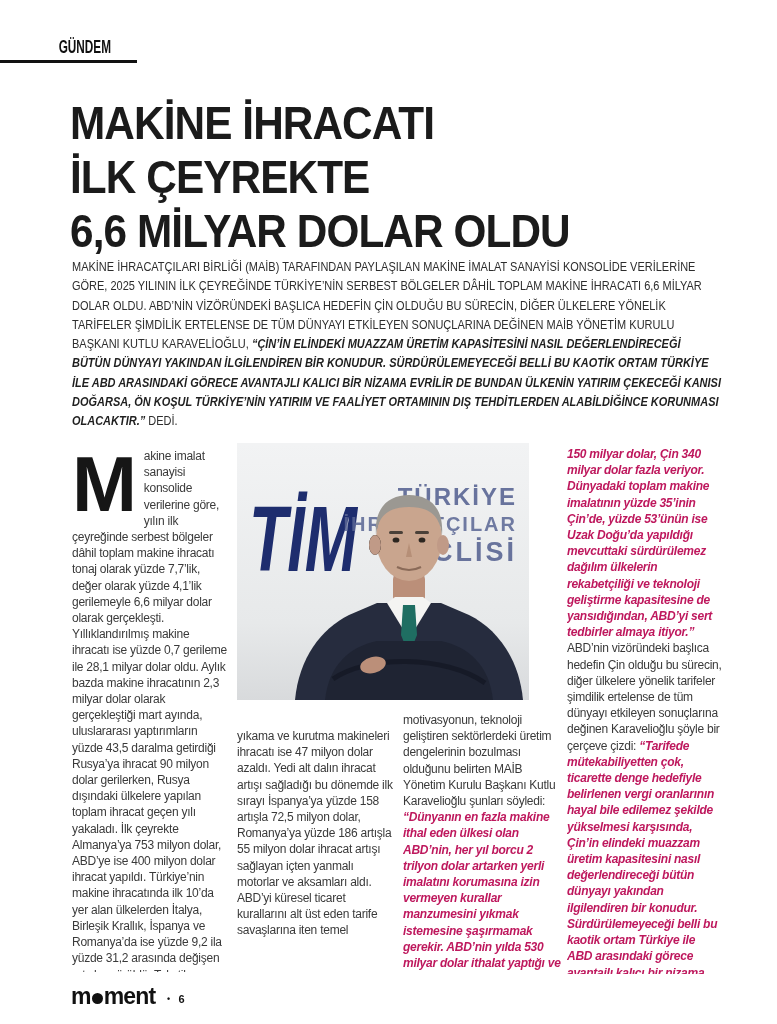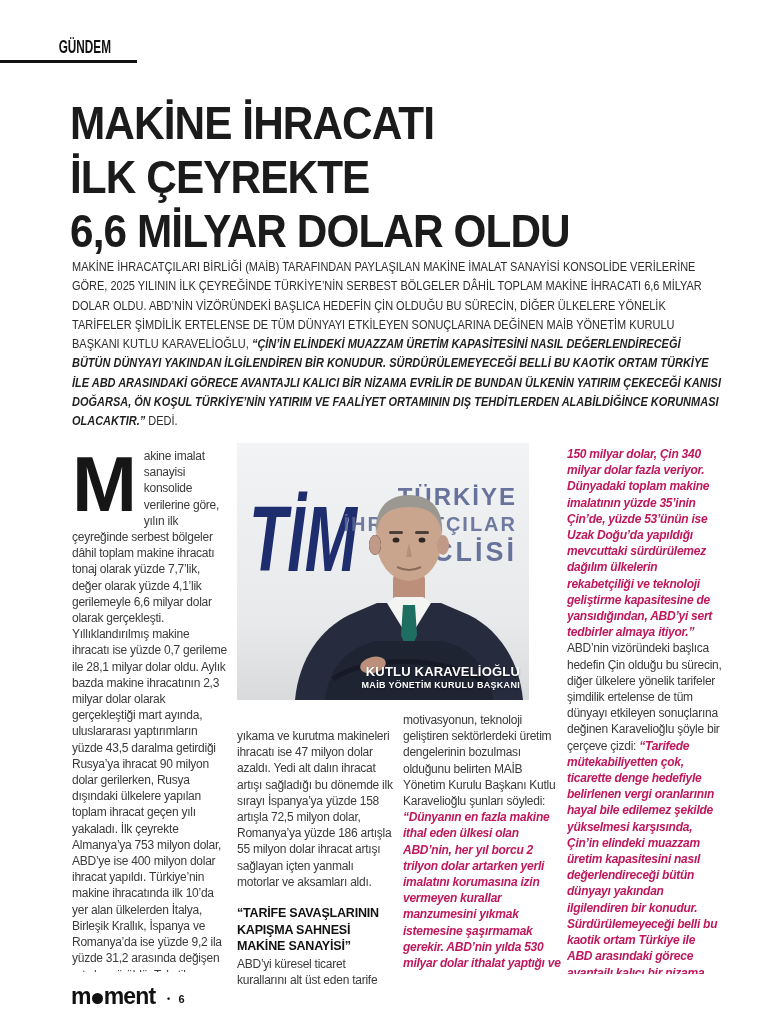--- a/index.html
+++ b/index.html
@@ -96,29 +96,24 @@
       <ellipse cx="159" cy="97" rx="3.4" ry="2.6" fill="#2c2620"></ellipse>
       <ellipse cx="185" cy="97" rx="3.4" ry="2.6" fill="#2c2620"></ellipse>
 
       <path d="M172,100 L169,114 L175,114 Z" fill="#b68f77"></path>
       <path d="M160,124 Q172,130 184,124" stroke="#8a6a58" stroke-width="2" fill="none"></path>
 
       <path d="M88,257 C92,222 112,204 140,198 L204,198 C232,204 252,222 256,257 Z" fill="#1f2433"></path>
       <path d="M96,236 C130,212 208,212 248,240" stroke="#141824" stroke-width="5" fill="none" opacity="0.8"></path>
       <ellipse cx="136" cy="222" rx="13" ry="8" fill="#bb8f79" transform="rotate(-14 136 222)"></ellipse>
     </svg>
-    <div class="caption">
-      <div class="name">KUTLU KARAVELİOĞLU</div>
-      <div class="role">MAİB YÖNETİM KURULU BAŞKANI</div>
-    </div>
   </div>
 
   <div class="col" style="left:237px;top:728px;width:160px;height:262px;">
     <p>yıkama ve kurutma makineleri ihracatı ise 47 milyon dolar azaldı. Yedi alt dalın ihracat artışı sağladığı bu dönemde ilk sırayı İspanya’ya yüzde 158 artışla 72,5 milyon dolar, Romanya’ya yüzde 186 artışla 55 milyon dolar ihracat artışı sağlayan içten yanmalı motorlar ve aksamları aldı.</p>
-    <p class="subhead">“TARİFE SAVAŞLARININ KAPIŞMA SAHNESİ MAKİNE SANAYİSİ”</p>
     <p>ABD’yi küresel ticaret kurallarını alt üst eden tarife savaşlarına iten temel</p>
   </div>
 
   <div class="col" style="left:403px;top:712px;width:158px;height:262px;">
     <p><span>motivasyonun, teknoloji geliştiren sektörlerdeki üretim dengelerinin bozulması olduğunu belirten MAİB Yönetim Kurulu Başkanı Kutlu Karavelioğlu şunları söyledi: </span><span class="quote">“Dünyanın en fazla makine ithal eden ülkesi olan ABD’nin, her yıl borcu 2 trilyon dolar artarken yerli imalatını korumasına izin vermeyen kurallar manzumesini yıkmak istemesine şaşırmamak gerekir. ABD’nin yılda 530 milyar dolar ithalat yaptığı ve 280 milyar dolar açık verdiği makine dış ticaretinde, AB</span></p>
   </div>
 
   <div class="col" style="left:567px;top:446px;width:155px;height:528px;">
     <p><span class="quote">150 milyar dolar, Çin 340 milyar dolar fazla veriyor. Dünyadaki toplam makine imalatının yüzde 35’inin Çin’de, yüzde 53’ünün ise Uzak Doğu’da yapıldığı mevcuttaki sürdürülemez dağılım ülkelerin rekabetçiliği ve teknoloji geliştirme kapasitesine de yansıdığından, ABD’yi sert tedbirler almaya itiyor.” </span><span>ABD’nin vizöründeki başlıca hedefin Çin olduğu bu sürecin, diğer ülkelere yönelik tarifeler şimdilik ertelense de tüm dünyayı etkileyen sonuçlarına değinen Karavelioğlu şöyle bir çerçeve çizdi: </span><span class="quote">“Tarifede mütekabiliyetten çok, ticarette denge hedefiyle belirlenen vergi oranlarının hayal bile edilemez şekilde yükselmesi karşısında, Çin’in elindeki muazzam üretim kapasitesini nasıl değerlendireceği bütün dünyayı yakından ilgilendiren bir konudur. Sürdürülemeyeceği belli bu kaotik ortam Türkiye ile ABD arasındaki görece avantajlı kalıcı bir nizama evrilir de bundan ülkenin yatırım çekeceği kanısı doğarsa, ön koşul Türkiye’nin yatırım ve faaliyet ortamının dış tehditlerden</span></p>
   </div>

